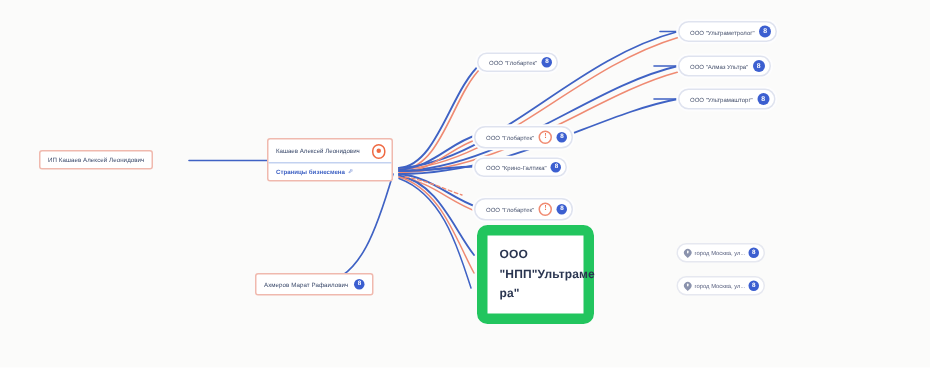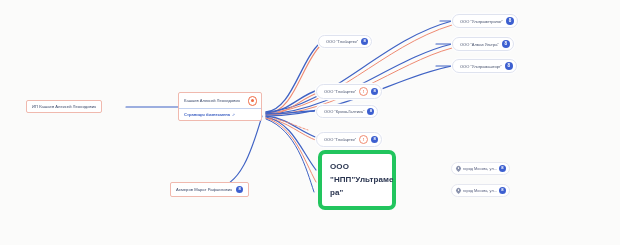--- a/index.html
+++ b/index.html
@@ -87,21 +87,21 @@
     gap: 3px;
     font-size: 4px;
     color: #46516d;
     white-space: nowrap;
     box-shadow: 0 0 0 1.2px #fdfdfe;
   }
   .chip .t { white-space: nowrap; }
 
   
   .box-big {
-    border: 4px solid #22c55e;
+    border: 7px solid #22c55e;
     border-radius: 7px;
     display: block;
     padding: 6px 7px 7px 8px;
     width: 78px;
     z-index: 9;
   }
   .box-big .line {
     font-size: 8px;
     font-weight: bold;
     color: #2a3550;

